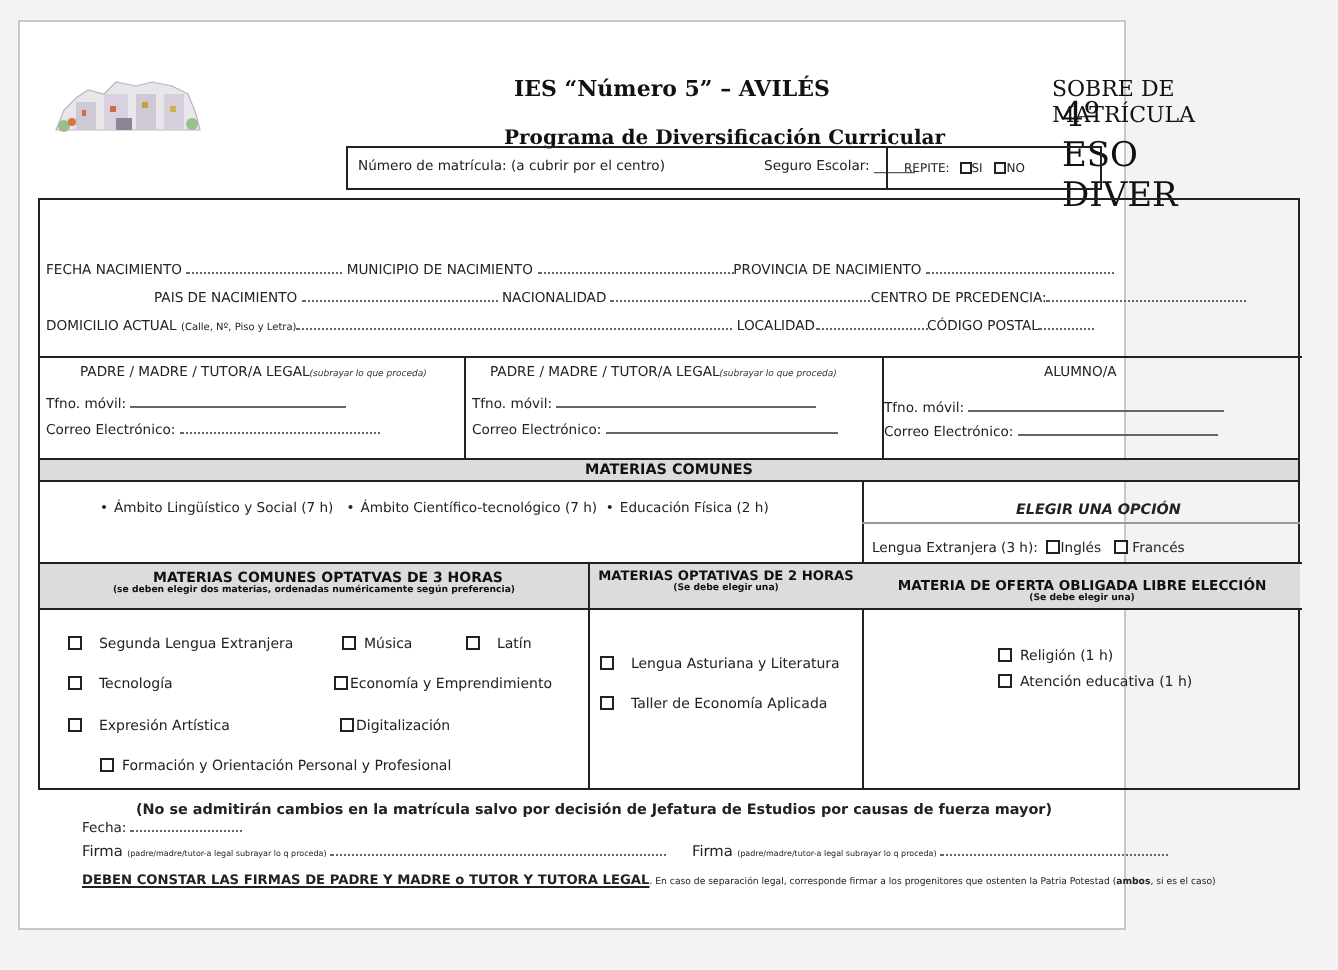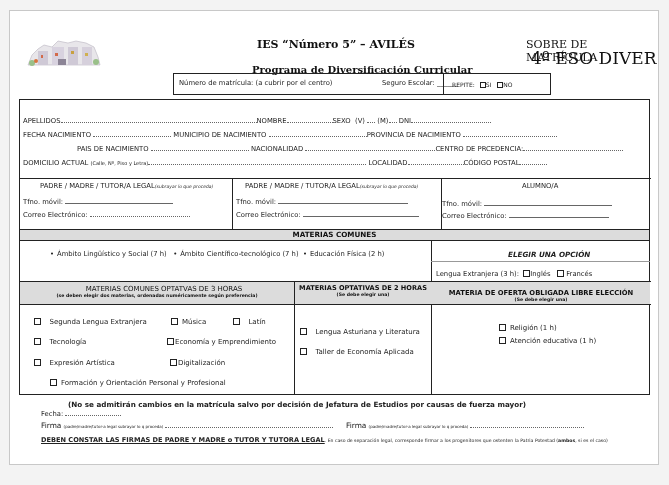--- a/index.html
+++ b/index.html
@@ -1,20 +1,20 @@
 <!DOCTYPE html>
 <html><head>
 <meta charset="utf-8">
 <style>
   * { box-sizing: border-box; margin: 0; padding: 0; }
   html, body { width: 669px; height: 485px; background: #f3f3f3; overflow: hidden; }
   body { font-family: "DejaVu Sans", "Liberation Sans", sans-serif; color: #111; position: relative; }
   .abs { position: absolute; }
   .sheet-final {
-    position: absolute; left: 9px; top: 10px; width: 650px; height: 455px;
+    position: absolute; left: 9px; top: 10px; width: 554px; height: 455px;
     background: #fff; border: 1px solid #c8c8c8;
   }
   .logo { position: absolute; left: 14px; top: 20px; width: 80px; height: 40px; }
   .t1 { position: absolute; left: 247px; top: 27px; font-family: "DejaVu Serif", serif; font-weight: bold; font-size: 11px; }
   .t2 { position: absolute; left: 238px; top: 37px; font-family: "DejaVu Serif", serif; font-weight: bold; font-size: 17px; letter-spacing: 0.2px; }
   .t3 { position: absolute; left: 242px; top: 53px; font-family: "DejaVu Serif", serif; font-weight: bold; font-size: 10px; }
   .r1 { position: absolute; left: 496px; top: 27px; font-family: "DejaVu Serif", serif; font-weight: normal; font-size: 11px; margin-left: 20px; }
   .r2 { position: absolute; left: 521px; top: 37px; font-family: "DejaVu Serif", serif; font-weight: normal; font-size: 17px; }
   .box { position: absolute; border: 1.2px solid #222; }
   .xs { font-size: 4.5px; color: #333; font-style: italic; }
@@ -59,23 +59,20 @@
   <div class="lbl" style="left:372px; top:68px;">Seguro Escolar: ______</div>
   <div class="box" style="left:433px; top:62px; width:108px; height:22px;"></div>
   <div class="lbl" style="left:442px; top:70px; font-size:6px;">
     <span>REPITE:</span>
     <span class="cb" style="width:6px;height:6px;margin-left:3px;"></span><span>SI</span>
     <span class="cb" style="width:6px;height:6px;margin-left:4px;"></span><span>NO</span>
   </div>
 
   <div class="box" style="left:9px; top:88px; width:631px; height:131px;"></div>
 
-  <div class="lbl" style="left:13px; top:106px;">
-    <span>APELLIDOS</span><span class="dots" style="width:196px;"></span><span>NOMBRE</span><span class="dots" style="width:46px;"></span><span>SEXO</span>&nbsp;&nbsp;<span>(V)</span> <span class="dots" style="width:8px;"></span> <span>(M)</span><span class="dots" style="width:8px;"></span> <span>DNI</span><span class="dots" style="width:80px;"></span>
-  </div>
   <div class="lbl" style="left:13px; top:120px;">
     <span>FECHA NACIMIENTO</span> <span class="dots" style="width:78px;"></span> <span>MUNICIPIO DE NACIMIENTO</span> <span class="dots" style="width:98px;"></span><span>PROVINCIA  DE NACIMIENTO</span> <span class="dots" style="width:94px;"></span>
   </div>
   <div class="lbl" style="left:26px; top:134px;padding-left:41px;">
     <span>PAIS DE NACIMIENTO</span> <span class="dots" style="width:98px;"></span> <span>NACIONALIDAD</span> <span class="dots" style="width:130px;"></span><span>CENTRO DE PRCEDENCIA:</span><span class="dots" style="width:100px;"></span>
   </div>
   <div class="lbl" style="left:13px; top:148px;">
     <span>DOMICILIO ACTUAL</span> <span style="font-size:5px;">(Calle, Nº, Piso y Letra)</span><span class="dots" style="width:218px;"></span> <span>LOCALIDAD</span><span class="dots" style="width:56px;"></span><span>CÓDIGO  POSTAL</span><span class="dots" style="width:28px;"></span>
   </div>
 
@@ -116,21 +113,21 @@
     <span class="cb"></span><span>Inglés</span>&nbsp;&nbsp;
     <span class="cb"></span> <span>Francés</span>
   </div>
 
   <div class="hline" style="left:9px; top:270px; width:632px;"></div>
   <div style="position:absolute; left:10px; top:271px; width:630px; height:23px; background:#dcdcdc;"></div>
   <div class="hline" style="left:9px; top:293px; width:632px;"></div>
   <div class="vline" style="left:284px; top:270px; height:114px;"></div>
 
   <div class="abs" style="left:10px; top:274px; width:274px; text-align:center;">
-    <div style="font-weight:normal; font-size:7px;margin-left:14px;">MATERIAS COMUNES OPTATVAS DE 3 HORAS</div>
+    <div style="font-weight:bold; font-size:7px;margin-left:14px;">MATERIAS COMUNES OPTATVAS DE 3 HORAS</div>
     <div style="font-weight:bold; font-size:4.6px;">(se deben elegir dos materias, ordenadas numéricamente según preferencia)</div>
   </div>
   <div class="abs" style="left:285px; top:273px; width:136px; text-align:center;">
     <div style="font-weight:bold; font-size:6.6px;">MATERIAS OPTATIVAS DE 2 HORAS</div>
     <div style="font-weight:bold; font-size:4.6px;">(Se debe elegir una)</div>
   </div>
   <div class="abs" style="left:422px; top:278px; width:218px; text-align:center;">
     <div style="font-weight:bold; font-size:6.8px;">MATERIA DE OFERTA OBLIGADA LIBRE ELECCIÓN</div>
     <div style="font-weight:bold; font-size:4.6px;">(Se debe elegir una)</div>
   </div>

